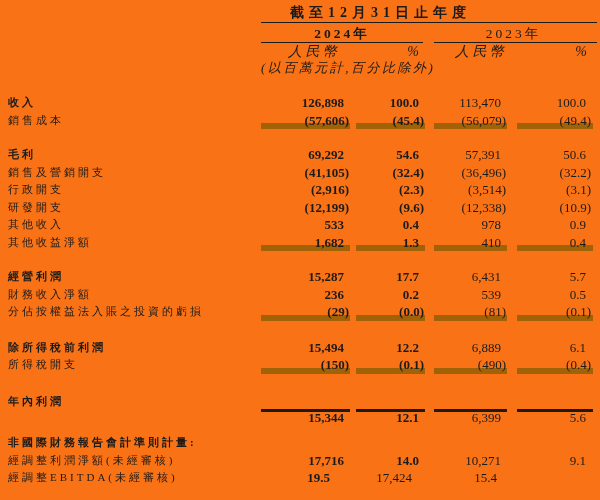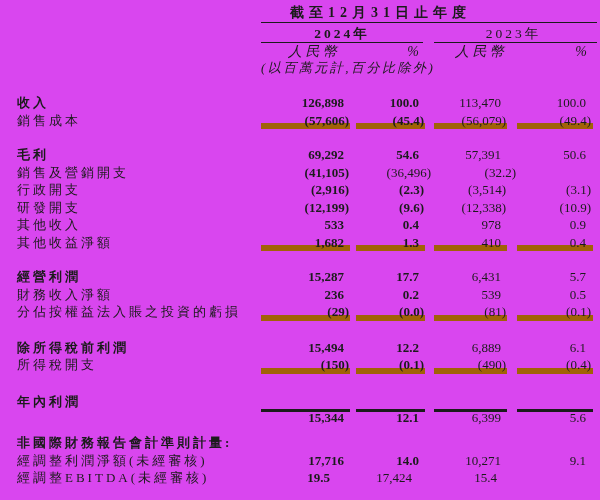--- a/index.html
+++ b/index.html
@@ -1,18 +1,18 @@
 <!DOCTYPE html>
 <html><head>
 <meta charset="utf-8">
 <style>
   html,body { margin:0; padding:0; background:#ffffff; }
   .page {
     position:relative; width:600px; height:500px; overflow:hidden;
-    background:#d946ef; color:#1b1b1b;
+    background:#f97316; color:#1b1b1b;
     font-family:"Liberation Serif","DejaVu Serif",serif;
   }
   
   .title {
     position:absolute; left:261px; top:4px; width:239px; height:17px;
     line-height:17px; text-align:center; font-weight:bold;
     font-size:14px; letter-spacing:5px; white-space:nowrap;
   }
   .hline { position:absolute; height:0; border-top:1px solid #1b1b1b; }
   .hline-top  { left:261px; top:22px;   width:336px; }
@@ -29,21 +29,21 @@
   .rmb-2023 { left:455px; letter-spacing:3.5px; }
   .pct-2023 { left:517px; width:70px; text-align:right; }
   .unit-note { position:absolute; left:261px; top:60px; width:247px; height:16px;
                line-height:16px; text-align:left; font-style:italic;
                font-size:13px; letter-spacing:2.5px; white-space:nowrap; }
   
   .tbody { position:absolute; left:0; top:94px; width:600px; }
   .row { display:flex; height:17.5px; line-height:17.5px; }
   .row.spacer { height:17px; }
   .cell { box-sizing:border-box; white-space:nowrap; }
-  .label { width:261px; padding-left:17px; font-size:13px; letter-spacing:3px; }
+  .label { width:261px; padding-left:8px; font-size:11px; letter-spacing:3px; }
   .val { text-align:right; font-size:13px; }
   .c1 { width:89px; }                    
   .c2 { width:69px; margin-left:6px; }   
   .c3 { width:73px; margin-left:9px; }   
   .c4 { width:76px; margin-left:10px; }  
   .c1,.c2,.c3 { padding-right:6px; }
   .c4 { padding-right:7px; }
   .val.paren { padding-right:1px; }
   .c4.paren  { padding-right:2px; }
   .b { font-weight:bold; }
@@ -95,20 +95,21 @@
       <div class="row">
         <div class="cell label b">毛利</div>
         <div class="cell val c1 b">69,292</div>
         <div class="cell val c2 b">54.6</div>
         <div class="cell val c3">57,391</div>
         <div class="cell val c4">50.6</div>
       </div>
       <div class="row">
         <div class="cell label">銷售及營銷開支</div>
         <div class="cell val c1 b paren">(41,105)</div>
+        <div class="cell val c2 b paren">(32.4)</div>
         <div class="cell val c3 paren">(36,496)</div>
         <div class="cell val c4 paren">(32.2)</div>
       </div>
       <div class="row">
         <div class="cell label">行政開支</div>
         <div class="cell val c1 b paren">(2,916)</div>
         <div class="cell val c2 b paren">(2.3)</div>
         <div class="cell val c3 paren">(3,514)</div>
         <div class="cell val c4 paren">(3.1)</div>
       </div>

